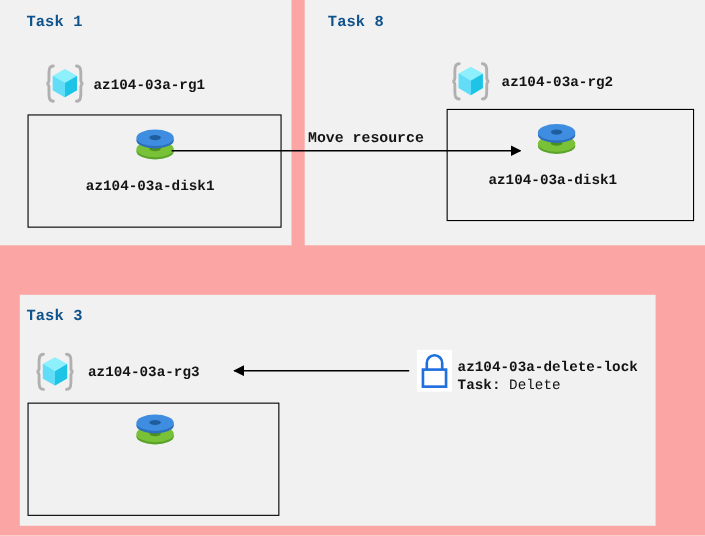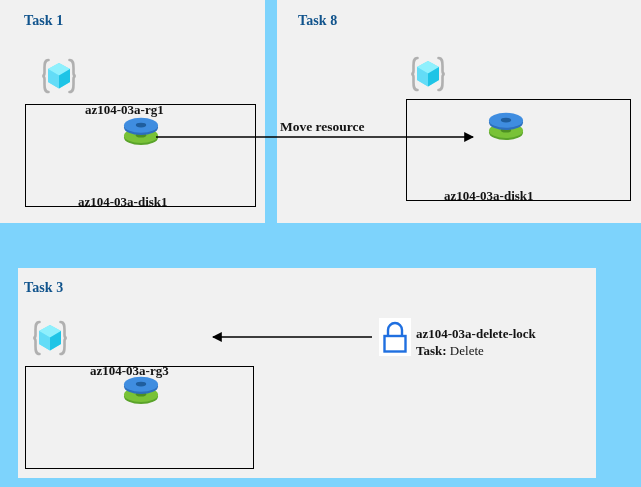--- a/index.html
+++ b/index.html
@@ -4,22 +4,22 @@
 <style>
   html, body {
     margin: 0;
     padding: 0;
     background: #ffffff;
   }
   #canvas {
     position: relative;
     width: 641px;
     height: 487px;
-    background: #7dd3fc;
-    font-family: Liberation Serif, serif;
+    background: #fca5a5;
+    font-family: Liberation Mono, monospace;
     overflow: hidden;
   }
   .panel {
     position: absolute;
     background: #f1f1f1;
   }
   #panel-task1 { left: 0px;   top: 0px;   width: 265px; height: 223px; }
   #panel-task2 { left: 277px; top: 0px;   width: 364px; height: 223px; }
   #panel-task3 { left: 18px;  top: 268px; width: 578px; height: 210px; }
 
@@ -36,21 +36,20 @@
     border: 1.4px solid #000000;
     background: transparent;
     box-sizing: border-box;
   }
   .node-label {
     position: absolute;
     font-size: 13px;
     font-weight: bold;
     color: #141414;
     white-space: nowrap;
-    margin-top: 32px;
   }
   .edge-label {
     position: absolute;
     font-size: 13.5px;
     font-weight: bold;
     color: #141414;
     white-space: nowrap;
   }
   .lock-label-title {
     position: absolute;
@@ -129,20 +128,21 @@
         <path d="M30.5,4 C34.5,4 34.5,8 34.5,12 L34.5,17 C34.5,19 35.8,20 36.8,20 C35.8,20 34.5,21 34.5,23 L34.5,28 C34.5,32 34.5,36 30.5,36"></path>
       </g>
       <g>
         <polygon points="20,7 31,13 31,26 20,32.5 9,26 9,13" fill="#6ee7fb"></polygon>
         <polygon points="20,7 31,13 20,19.5 9,13" fill="#8ff0fd"></polygon>
         <polygon points="20,19.5 31,13 31,26 20,32.5" fill="#1ec4e6"></polygon>
         <polygon points="20,19.5 9,13 9,26 20,32.5" fill="#63dcf7"></polygon>
       </g>
     </svg>
   </div>
+  <div class="node-label" style="left:456px; top:67px;">az104-03a-rg2</div>
 
   <div class="inner-box" style="left:406px; top:99px; width:225px; height:102px;"></div>
 
   <div class="icon" style="left:484px; top:108px;">
     <svg width="44" height="40" viewBox="0 0 44 40">
       <ellipse cx="22" cy="24.5" rx="17" ry="7.5" fill="#5aa32a"></ellipse>
       <ellipse cx="22" cy="22.5" rx="17" ry="7.5" fill="#79c237"></ellipse>
       <ellipse cx="22" cy="22.3" rx="5.2" ry="2.3" fill="#4d8f23"></ellipse>
       <ellipse cx="22" cy="14.5" rx="17" ry="7.5" fill="#2d6fbd"></ellipse>
       <ellipse cx="22" cy="12.3" rx="17" ry="7.5" fill="#3f8de0"></ellipse>
@@ -164,21 +164,21 @@
         <path d="M30.5,4 C34.5,4 34.5,8 34.5,12 L34.5,17 C34.5,19 35.8,20 36.8,20 C35.8,20 34.5,21 34.5,23 L34.5,28 C34.5,32 34.5,36 30.5,36"></path>
       </g>
       <g>
         <polygon points="20,7 31,13 31,26 20,32.5 9,26 9,13" fill="#6ee7fb"></polygon>
         <polygon points="20,7 31,13 20,19.5 9,13" fill="#8ff0fd"></polygon>
         <polygon points="20,19.5 31,13 31,26 20,32.5" fill="#1ec4e6"></polygon>
         <polygon points="20,19.5 9,13 9,26 20,32.5" fill="#63dcf7"></polygon>
       </g>
     </svg>
   </div>
-  <div class="node-label" style="left:90px; top:331px;">az104-03a-rg3</div>
+  <div class="node-label" style="left:80px; top:331px;">az104-03a-rg3</div>
 
   <div class="icon" style="left:379px; top:318px;">
     <svg width="32" height="38" viewBox="0 0 32 38">
       <rect x="0" y="0" width="32" height="38" fill="#ffffff"></rect>
       <path d="M9,18 L9,12 A7,7 0 0 1 23,12 L23,18" fill="none" stroke="#1f6fe0" stroke-width="2.4"></path>
       <rect x="5.5" y="18" width="21" height="15.5" fill="none" stroke="#1f6fe0" stroke-width="2.4"></rect>
     </svg>
   </div>
   <div class="lock-label-title" style="left:416px; top:326px;">az104-03a-delete-lock</div>
   <div class="lock-label-type" style="left:416px; top:343px;">

